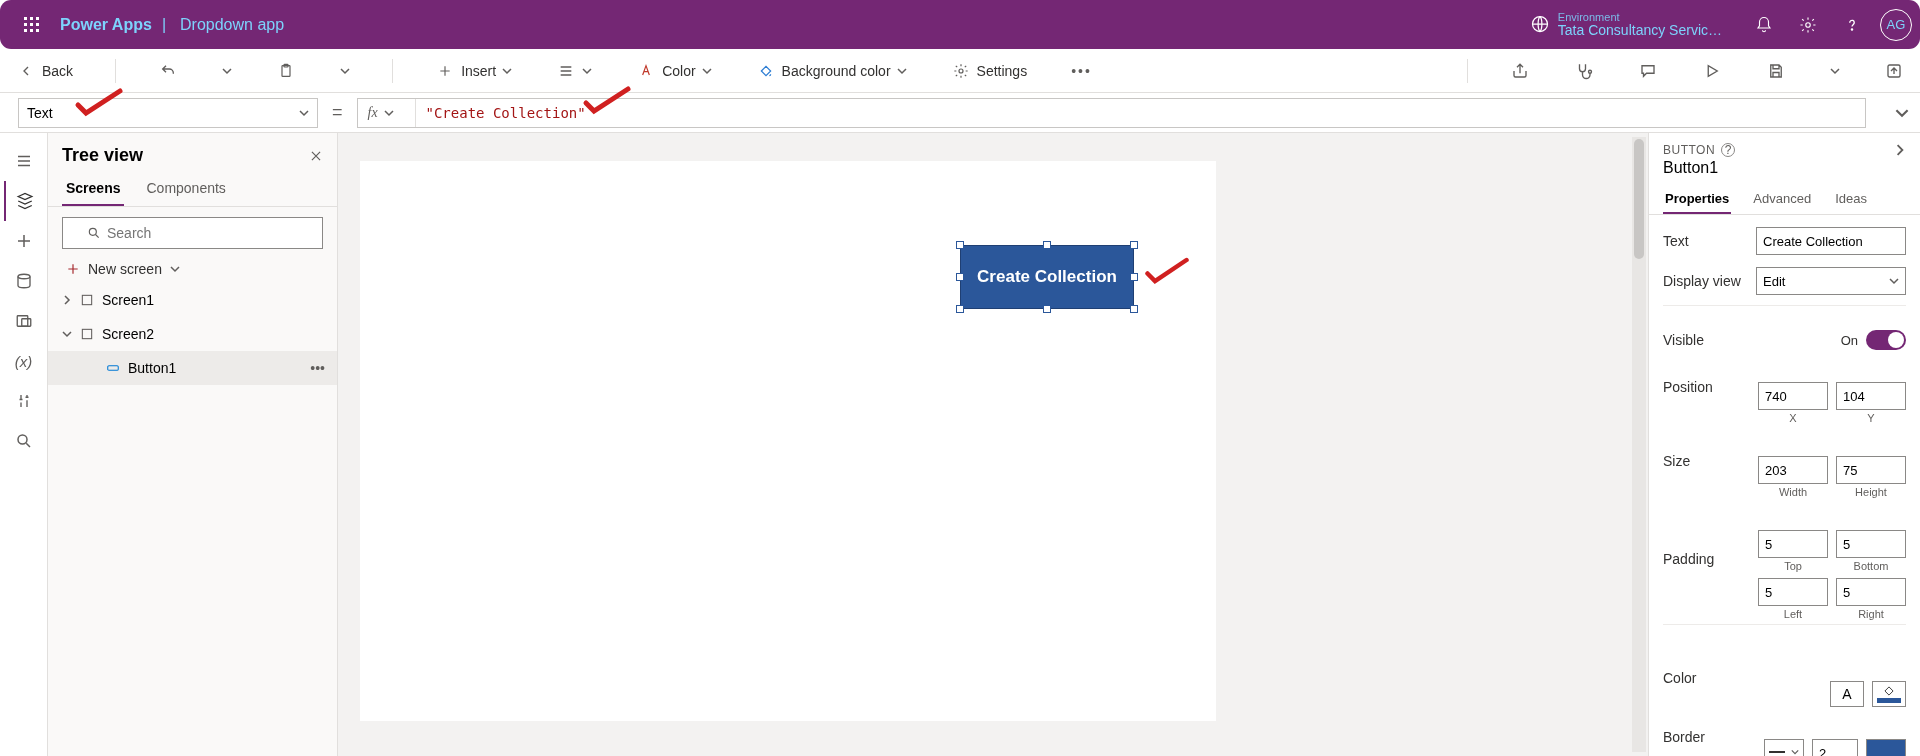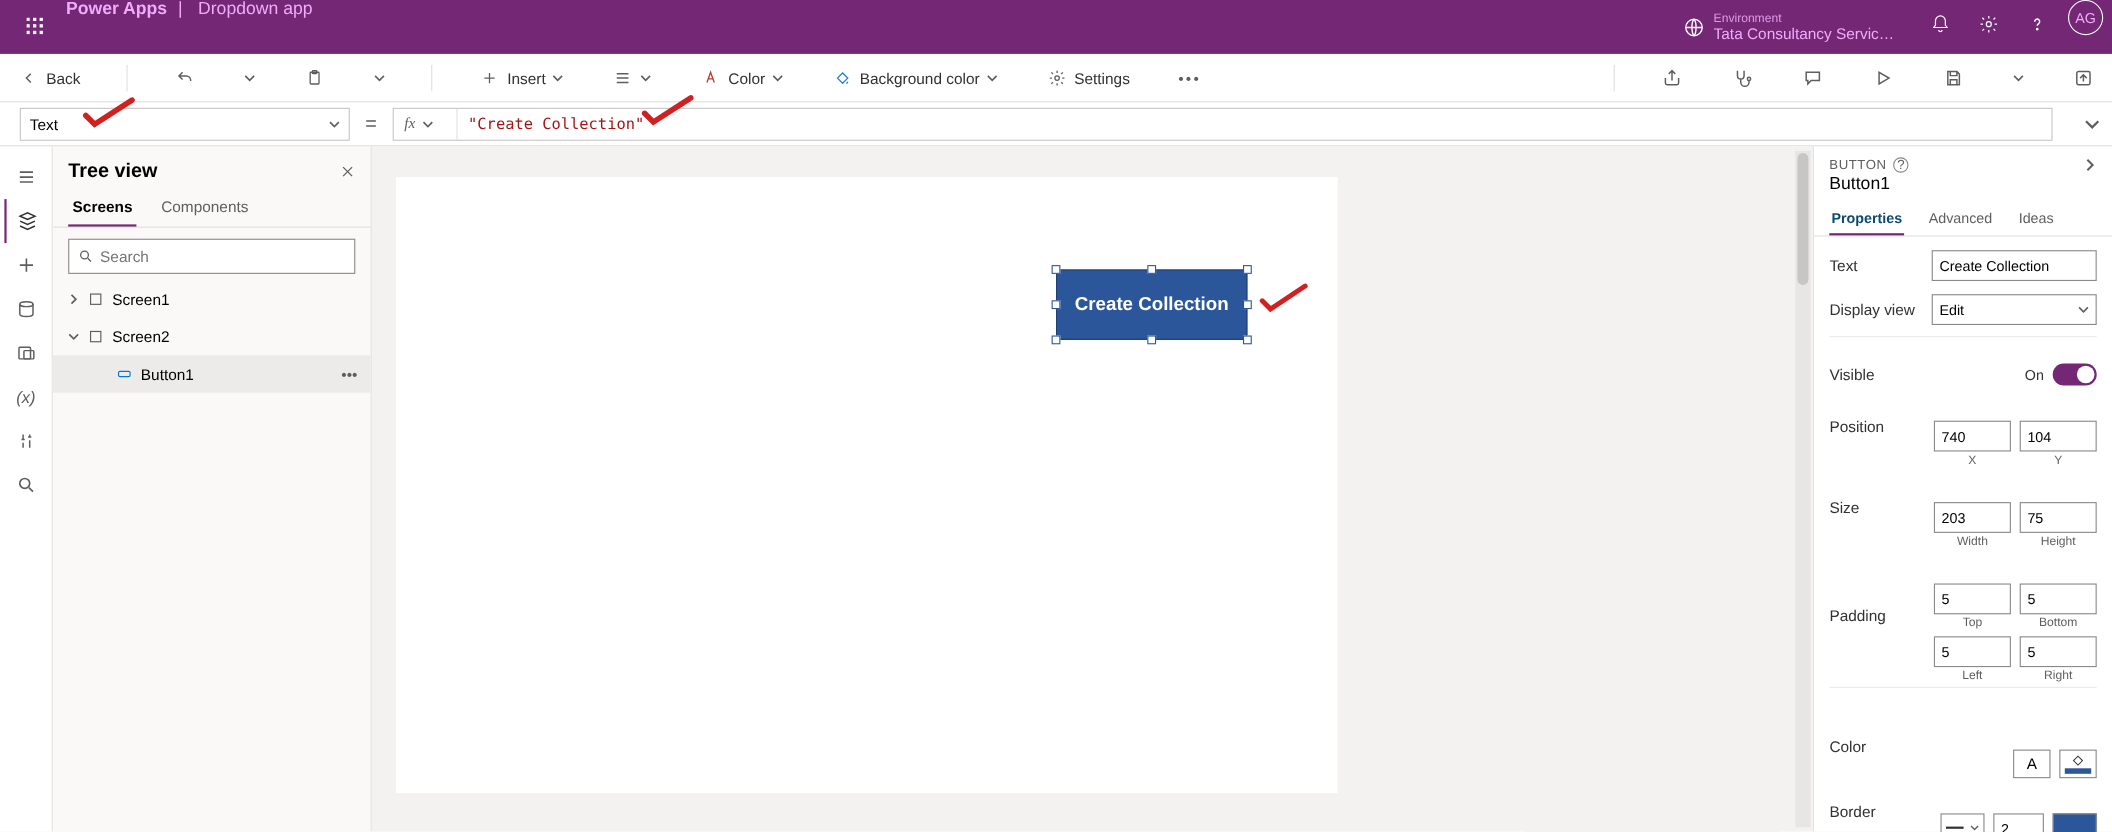--- a/index.html
+++ b/index.html
@@ -1,19 +1,19 @@
 <!DOCTYPE html>
 <html><head>
 <meta charset="utf-8">
 <style>
 * { box-sizing: border-box; margin: 0; padding: 0; font-family: "Segoe UI", sans-serif; }
 body { width: 1920px; height: 756px; overflow: hidden; background: #fff; }
 
 
-.topbar { height: 49px; background: #742774; display: flex; color: #f0abfc; padding: 0 8px; }
+.topbar { height: 49px; background: #742774; display: flex; align-items: center; color: #7dd3fc; padding: 0 8px; border-radius: 11px; }
 .waffle { width: 48px; height: 48px; display: flex; align-items: center; justify-content: center; cursor: pointer; }
 .app-title { font-size: 16px; font-weight: 600; margin-left: 4px; }
 .app-sep { margin: 0 10px; font-weight: 400; }
 .topbar-spacer { flex: 1; }
 .env-block { display: flex; align-items: center; margin-right: 20px; }
 .env-texts { display: flex; flex-direction: column; line-height: 1.1; margin-left: 8px; font-size: 12px; }
 .env-label { font-size: 11px; opacity: .85; }
 .env-name { font-size: 14px; max-width: 170px; white-space: nowrap; overflow: hidden; text-overflow: ellipsis; }
 .top-icon { width: 44px; height: 44px; display: flex; align-items: center; justify-content: center; cursor: pointer; }
 .avatar { width: 32px; height: 32px; border: 1px solid #fff; border-radius: 50%; display: flex; align-items: center; justify-content: center; font-size: 13px; margin-left: 6px; }
@@ -49,21 +49,21 @@
 .rail-btn { width: 40px; height: 40px; display: flex; align-items: center; justify-content: center; cursor: pointer; color: #605e5c; }
 .rail-btn.active { border-left: 2px solid #742774; }
 
 
 .tree { width: 290px; border-right: 1px solid #e1dfdd; background: #faf9f8; display: flex; flex-direction: column; }
 .tree-head { display: flex; align-items: center; padding: 12px 14px 6px; }
 .tree-title { font-size: 18px; font-weight: 600; flex: 1; }
 .tree-tabs { display: flex; padding: 0 14px; border-bottom: 1px solid #e1dfdd; }
 .tree-tab { padding: 8px 4px; margin-right: 18px; font-size: 14px; cursor: pointer; color: #605e5c; }
 .tree-tab.active { color: #000000; border-bottom: 2px solid #742774; font-weight: 600; }
-.tree-search { margin: 10px 14px 6px; height: 32px; border: 1px solid #8a8886; display: flex; align-items: center; padding: 0 8px; background: #fff; }
+.tree-search { margin: 10px 14px 6px; height: 32px; border: 1px solid #8a8886; display: flex; align-items: center; padding: 0 24px; background: #fff; }
 .tree-search input { border: none; outline: none; flex: 1; font-size: 14px; margin-left: 6px; }
 .newscreen { display: flex; align-items: center; padding: 6px 18px; font-size: 14px; color: #323130; cursor: pointer; }
 .tree-list { flex:1; overflow: auto; }
 .tree-row { display: flex; align-items: center; height: 34px; font-size: 14px; padding-left: 14px; cursor: pointer; position: relative; }
 .tree-row.indent2 { padding-left: 56px; }
 .tree-row.selected { background: #edebe9; }
 .tree-row .row-ico { width: 18px; margin-right: 6px; display:flex; align-items:center; justify-content:center; color:#605e5c; }
 .tree-row .more { margin-left: auto; margin-right: 12px; color: #605e5c; }
 .tree-row .caret { width: 14px; margin-right: 2px; color:#605e5c; }
 
@@ -79,21 +79,21 @@
 .h-ml{top:calc(50% - 4px);left:-5px;} .h-mr{top:calc(50% - 4px);right:-5px;}
 
 
 .props { width: 272px; border-left: 1px solid #e1dfdd; background: #fff; display:flex; flex-direction:column; }
 .props-head { padding: 10px 14px 2px; display:flex; align-items:center; }
 .props-type { font-size: 12px; letter-spacing: .5px; color:#605e5c; }
 .props-help { margin-left:6px; color:#605e5c; font-size:12px; border:1px solid #8a8886; width:14px; height:14px; border-radius:50%; display:flex; align-items:center; justify-content:center;}
 .props-name { padding: 0 14px 8px; font-size: 16px; }
 .props-tabs { display:flex; padding:0 14px; border-bottom:1px solid #e1dfdd;}
 .props-tab { padding: 6px 2px; margin-right: 20px; font-size: 13px; cursor:pointer; color:#605e5c;}
-.props-tab.active { color:#0c4a6e; border-bottom: 2px solid #742774; font-weight:600;}
+.props-tab.active { color:#000000; border-bottom: 2px solid #742774; font-weight:600;}
 .props-body { padding: 6px 14px; overflow:auto; }
 .prow { display:flex; align-items:center; min-height: 40px; }
 .prow.bordered { border-top: 1px solid #edebe9; padding-top:24px; margin-top:4px;}
 .plabel { flex:1; font-size: 14px; color:#323130; }
 .pinput { width: 150px; height: 28px; border:1px solid #8a8886; padding: 0 6px; font-size: 13px; background:#fff;}
 .pinput.small { width: 70px; }
 .pselect { width:150px; height:28px; border:1px solid #8a8886; display:flex; align-items:center; padding:0 6px; font-size:13px; justify-content:space-between; background:#fff;}
 .twocol { display:flex; flex-direction:column; align-items:flex-end; }
 .pair { display:flex; gap:8px;margin-top:32px; }
 .sublabel { font-size: 11px; color:#605e5c; text-align:center; width:70px; }
@@ -414,20 +414,29 @@
       <div class="tree-tab active"><span>Screens</span></div>
       <div class="tree-tab"><span>Components</span></div>
     </div>
     <div class="tree-search">
       <svg width="14" height="14" viewBox="0 0 24 24" fill="none" stroke="#605e5c" stroke-width="2">
           <circle cx="10" cy="10" r="6"></circle>
           <path d="M20 20l-5-5"></path>
         </svg>
       <input placeholder="Search" style="">
     </div>
+    <div class="newscreen">
+      <svg width="14" height="14" viewBox="0 0 24 24" stroke="#a4262c" stroke-width="2">
+          <path d="M12 4v16M4 12h16"></path>
+        </svg>
+      <span style="margin-left:8px">New screen</span>
+      <svg width="10" height="10" viewBox="0 0 10 10" style="margin-left:8px">
+          <path d="M1 3l4 4 4-4" fill="none" stroke="#605e5c" stroke-width="1.5"></path>
+        </svg>
+    </div>
     <div class="tree-list">
       <div class="tree-row">
         <span class="caret">
             <svg width="10" height="10" viewBox="0 0 10 10">
               <path d="M3 1l4 4-4 4" fill="none" stroke="#605e5c" stroke-width="1.5"></path>
             </svg>
           </span>
         <span class="row-ico">
             <svg width="14" height="14" viewBox="0 0 24 24" fill="none" stroke="#605e5c" stroke-width="1.8">
               <rect x="4" y="4" width="16" height="16"></rect>

